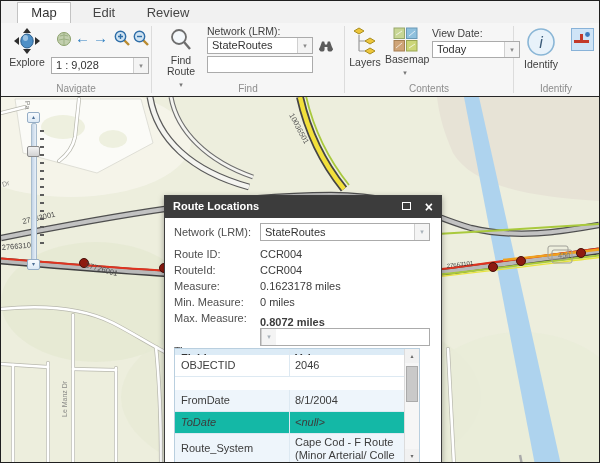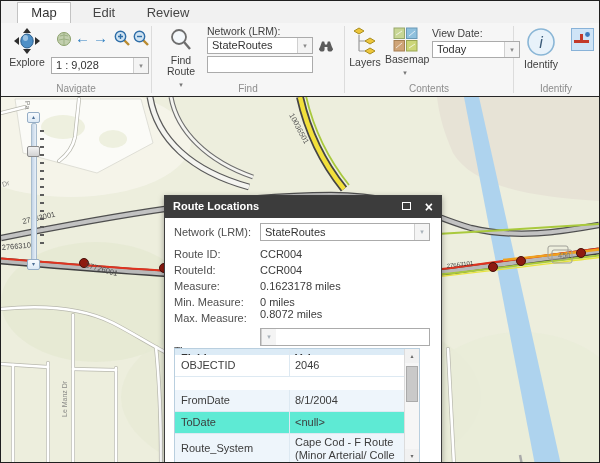--- a/index.html
+++ b/index.html
@@ -343,21 +343,21 @@
 
         <div class="drow-label" style="top:30px;">Route ID:</div>
         <div class="drow-value" style="top:30px;">CCR004</div>
         <div class="drow-label" style="top:46px;">RouteId:</div>
         <div class="drow-value" style="top:46px;">CCR004</div>
         <div class="drow-label" style="top:62px;">Measure:</div>
         <div class="drow-value" style="top:62px;">0.1623178 miles</div>
         <div class="drow-label" style="top:78px;">Min. Measure:</div>
         <div class="drow-value" style="top:78px;">0 miles</div>
         <div class="drow-label" style="top:94px;">Max. Measure:</div>
-        <div class="drow-value" style="top:90px;">0.8072 miles</div>
+        <div class="drow-value" style="top:98px;font-weight:bold;">0.8072 miles</div>
 
         <div class="drow-label" style="top:127px;">Time:</div>
         <div class="combo dcombo" style="position:absolute;top:110px;">
           <span class="arrow">▾</span>
         </div>
 
         <div class="dtable">
           <div class="thead">
             <span class="c1">Field</span>
             <span class="c2">Value</span>
@@ -366,21 +366,21 @@
           <div class="trow" style="top:6px;height:21px;background:#fff;">
             <span class="c1">OBJECTID</span>
             <span class="c2">2046</span>
             <div class="colsep"></div>
           </div>
           <div class="trow" style="top:41px;height:21px;background:#eef5fb;">
             <span class="c1">FromDate</span>
             <span class="c2">8/1/2004</span>
             <div class="colsep"></div>
           </div>
-          <div class="trow" style="top:63px;height:21px;background:#5eead4;">
+          <div class="trow" style="top:63px;height:21px;background:#14b8a6;font-style:italic;">
             <span class="c1">ToDate</span>
             <span class="c2">&lt;null&gt;</span>
             <div class="colsep"></div>
           </div>
           <div class="trow" style="top:85px;height:30px;border-bottom:none;background:#eef5fb;">
             <span class="c1" style="top:8px;">Route_System</span>
             <span class="c2" style="top:2px;">Cape Cod - F Route (Minor Arterial/ Collector)</span>
             <div class="colsep"></div>
           </div>
           <div class="tscroll">

